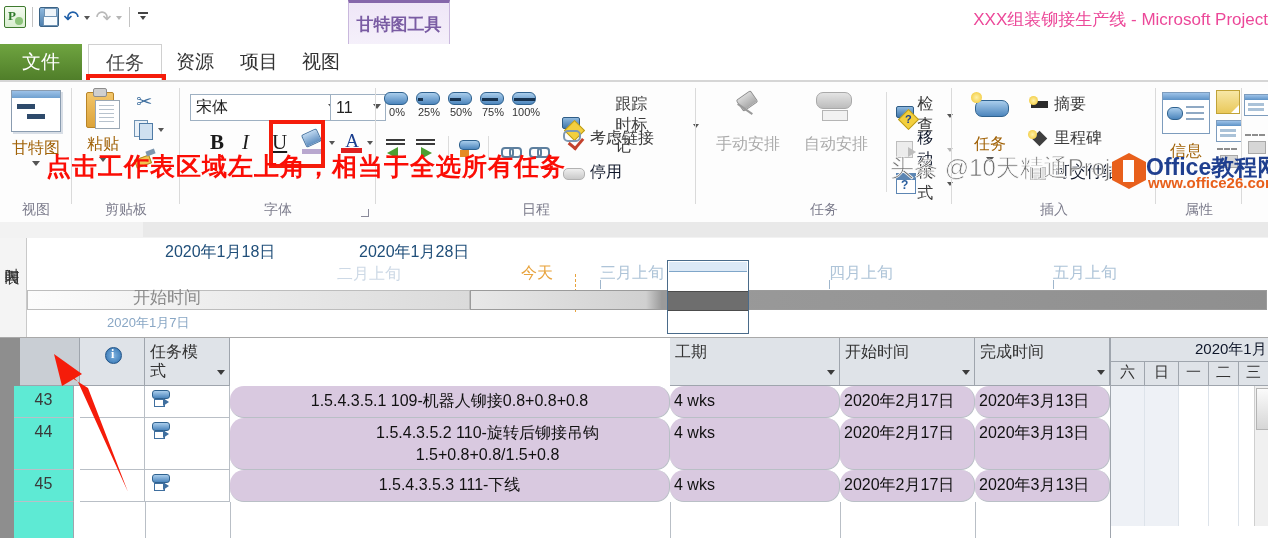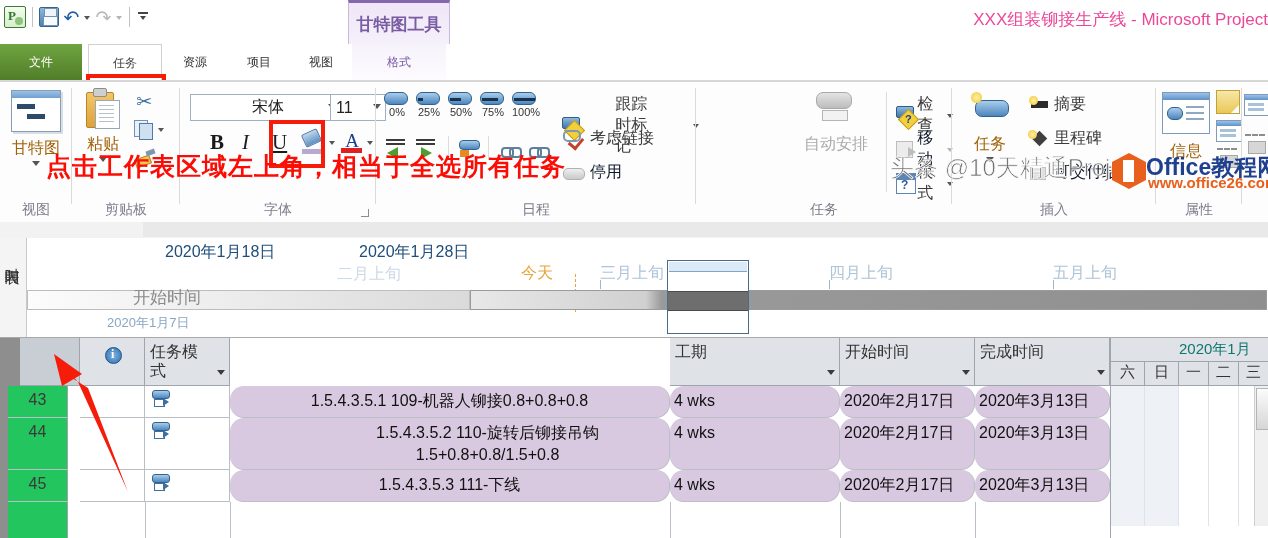--- a/index.html
+++ b/index.html
@@ -32,21 +32,21 @@
 
   
   .ctxtab{position:absolute;left:348px;top:0px;width:102px;height:52px;
           background:linear-gradient(#efe6f7,#f6f2fb);border-left:1px solid #c9b8dd;border-right:1px solid #c9b8dd;
           border-top:3px solid #8667ab;box-sizing:border-box;}
   .ctxtab span{position:absolute;left:0;top:10px;width:100%;text-align:center;font-size:17px;color:#7a5ca3;font-weight:bold;}
 
   
   .tabstrip{position:absolute;left:0;top:44px;width:1268px;height:38px;background:#fff;}
   .tabstrip:after{content:"";position:absolute;left:0;bottom:0;width:1268px;height:2px;background:#d6d6d6;}
-  .tab{position:absolute;top:0;height:38px;line-height:36px;font-size:12px;color:#333;text-align:center;box-sizing:border-box;}
+  .tab{position:absolute;top:0;height:38px;line-height:36px;font-size:19px;color:#333;text-align:center;box-sizing:border-box;}
   .tab.file{left:0;width:82px;background:linear-gradient(#6fa440,#4e7c28);color:#fff;}
   .tab.sel{background:#fff;border:1px solid #d0d0d0;border-bottom:2px solid #fff;color:#444;}
   .tab.ctx{color:#7a5ca3;background:linear-gradient(#f6f2fb,#fdfcff);}
   .redbox{position:absolute;border:4px solid #f51c0a;box-sizing:border-box;pointer-events:none;}
 
   
   .ribbon{position:absolute;left:0;top:82px;width:1268px;height:140px;background:#fdfdfd;
           border-bottom:1px solid #cfcfcf;}
   .rgroup{position:absolute;top:0;height:140px;box-sizing:border-box;}
   .rgroup.vline:after{content:"";position:absolute;right:0;top:6px;width:1px;height:116px;background:#dadada;}
@@ -174,37 +174,37 @@
 
   
   .sheet{position:absolute;left:0;top:337px;width:1268px;height:201px;background:#fff;border-top:1px solid #a9a9a9;}
   .hcell{position:absolute;top:0;height:48px;background:#dfe3e8;border-right:1px solid #9fa5ad;border-bottom:1px solid #9fa5ad;box-sizing:border-box;}
   .hcell .ht{position:absolute;left:5px;top:4px;font-size:16px;color:#333;line-height:19px;}
   .hcell .hdd{position:absolute;right:4px;bottom:10px;border-left:4px solid transparent;border-right:4px solid transparent;border-top:5px solid #3b3b3b;}
   .hcell.selectall{background:#c9ced4;}
   .hcell.taskname{background:linear-gradient(#ffd97a,#fbc94e);}
   .hcell.taskname .ht{font-family:"Liberation Mono","DejaVu Sans Mono",monospace;font-size:15px;letter-spacing:1px;color:#3a3a3a;}
   .gutter{position:absolute;left:0;top:0;width:20px;height:201px;background:#8e8e8e;}
-  .rnum{position:absolute;left:8px;width:60px;background:#22c55e;border-right:1px solid #9fa5ad;border-bottom:1px solid #b9bfc6;
+  .rnum{position:absolute;left:14px;width:60px;background:#5eead4;border-right:1px solid #9fa5ad;border-bottom:1px solid #b9bfc6;
         box-sizing:border-box;text-align:center;font-size:16px;color:#3a3a3a;padding-top:5px;}
   .cellw{position:absolute;border-right:1px solid #b9bfc6;border-bottom:1px solid #b9bfc6;box-sizing:border-box;background:#fff;}
   .cellsel{background:#d9c9e0;border-radius:14px;}
   .cell-text{font-size:16px;color:#111;padding:4px 4px 0 4px;line-height:22px;}
   .cell-text.center{text-align:center;}
   .tmodeicon{width:22px;height:20px;position:relative;}
   .tmodeicon:before{content:"";position:absolute;left:1px;top:0px;width:16px;height:7px;border-radius:3px;background:linear-gradient(#a9cdec,#4d86bd);border:1px solid #2f628f;}
   .tmodeicon:after{content:"";position:absolute;left:3px;top:9px;width:9px;height:6px;border:1px solid #3f6f9f;}
   .tmodeicon em{position:absolute;left:12px;top:8px;width:0;height:0;border-top:4px solid transparent;border-bottom:4px solid transparent;border-left:6px solid #3f6f9f;}
   .infoicon{width:15px;height:15px;border-radius:50%;background:radial-gradient(#7fb2e0,#2d6fae);border:1px solid #1f5286;position:relative;}
   .infoicon:after{content:"i";position:absolute;left:5px;top:-1px;color:#fff;font-size:12px;font-family:"Liberation Serif",serif;font-weight:bold;}
 
   
   .gantt{position:absolute;left:1110px;top:0;width:158px;height:201px;background:#fff;border-left:1px solid #9fa5ad;}
   .g-hdr1{position:absolute;left:0;top:0;width:158px;height:24px;background:#dfe3e8;border-bottom:1px solid #9fa5ad;box-sizing:border-box;}
-  .g-hdr1 span{position:absolute;left:68px;top:2px;font-size:15px;color:#0f766e;white-space:nowrap;}
+  .g-hdr1 span{position:absolute;left:84px;top:2px;font-size:15px;color:#0f172a;white-space:nowrap;}
   .g-hdr2{position:absolute;left:0;top:24px;width:158px;height:24px;background:#dfe3e8;border-bottom:1px solid #9fa5ad;box-sizing:border-box;}
   .g-day{position:absolute;top:0;height:23px;border-right:1px solid #9fa5ad;box-sizing:border-box;text-align:center;font-size:15px;color:#333;padding-top:1px;}
   .g-col{position:absolute;top:48px;height:140px;border-right:1px solid #dde3ea;box-sizing:border-box;}
   .g-col.we{background:#eef1f6;}
   .g-scroll{position:absolute;right:0;top:48px;width:14px;height:140px;background:#f0f0f0;border-left:1px solid #cfcfcf;}
   .g-scroll .thumb{position:absolute;left:1px;top:2px;width:11px;height:40px;background:linear-gradient(#fbfbfb,#d6d6d6);border:1px solid #b4b4b4;}
 
   
   .notebar{position:absolute;left:20px;top:148px;width:1248px;height:48px;background:#fff;border-bottom:1px solid #b9b9b9;}
   .annot{position:absolute;left:46px;top:150px;width:820px;font-size:25px;color:#fb0d05;font-weight:bold;white-space:nowrap;letter-spacing:1px;}
@@ -243,21 +243,20 @@
       <span>甘特图工具</span>
     </div>
   </div>
 
   <div class="tabstrip">
     <div class="tab file" style="left:0;width:82px;">文件</div>
     <div class="tab sel" style="left:88px;width:74px;">任务</div>
     <div class="tab" style="left:162px;width:66px;">资源</div>
     <div class="tab" style="left:228px;width:62px;">项目</div>
     <div class="tab" style="left:290px;width:62px;">视图</div>
-    <div class="tab ctx" style="left:352px;width:94px;">格式</div>
     <div class="redbox" style="left:86px;top:30px;width:80px;height:48px;"></div>
   </div>
 
   <div class="ribbon">
 
     <div class="rgroup vline" style="left:0;width:72px;">
       <div class="bigbtn" style="left:10px;top:8px;width:52px;">
         <div class="ic ic-gantt" style="margin:0 auto 2px;"></div>
         <span class="lbl">甘特图</span>
         <div style="margin:2px auto 0;border-left:4px solid transparent;border-right:4px solid transparent;border-top:5px solid #555;width:0;"></div>
@@ -280,21 +279,21 @@
         <span class="ic ic-copy"></span>
         <span class="tinytri"></span>
       </div>
       <div class="sbtn" style="left:62px;top:66px;">
         <span class="ic ic-brush"></span>
       </div>
       <div class="glabel">剪贴板</div>
     </div>
 
     <div class="rgroup vline" style="left:180px;width:196px;">
-      <div class="fontbox" style="left:10px;top:12px;width:151px;height:27px;justify-content:center;">
+      <div class="fontbox" style="left:10px;top:12px;width:151px;height:27px;">
         <span>宋体</span>
         <div class="dd"></div>
       </div>
       <div class="fontbox" style="left:150px;top:12px;width:56px;height:27px;">
         <span>11</span>
         <div class="dd"></div>
       </div>
       <div class="fmtbtn" style="left:30px;top:48px;font-weight:bold;">B</div>
       <div class="fmtbtn" style="left:62px;top:48px;font-style:italic;">I</div>
       <div class="fmtbtn" style="left:92px;top:48px;text-decoration:underline;">U</div>
@@ -371,20 +370,24 @@
         <span>考虑链接</span>
       </div>
       <div class="sbtn dim" style="left:186px;top:80px;">
         <span class="ic ic-deact"></span>
         <span>停用</span>
       </div>
       <div class="glabel">日程</div>
     </div>
 
     <div class="rgroup vline" style="left:696px;width:256px;">
+      <div class="bigbtn dim" style="left:10px;top:8px;width:84px;">
+        <div class="ic ic-pin" style="margin:0 auto 2px;"></div>
+        <span class="lbl">手动安排</span>
+      </div>
       <div class="bigbtn dim" style="left:98px;top:8px;width:84px;">
         <div class="ic ic-autosch" style="margin:0 auto 2px;"></div>
         <span class="lbl">自动安排</span>
       </div>
       <div style="position:absolute;left:190px;top:10px;width:1px;height:100px;background:#dcdcdc;"></div>
       <div class="sbtn" style="left:200px;top:12px;">
         <span class="ic ic-inspect">
             <em>?</em>
           </span>
         <span>检查</span>

